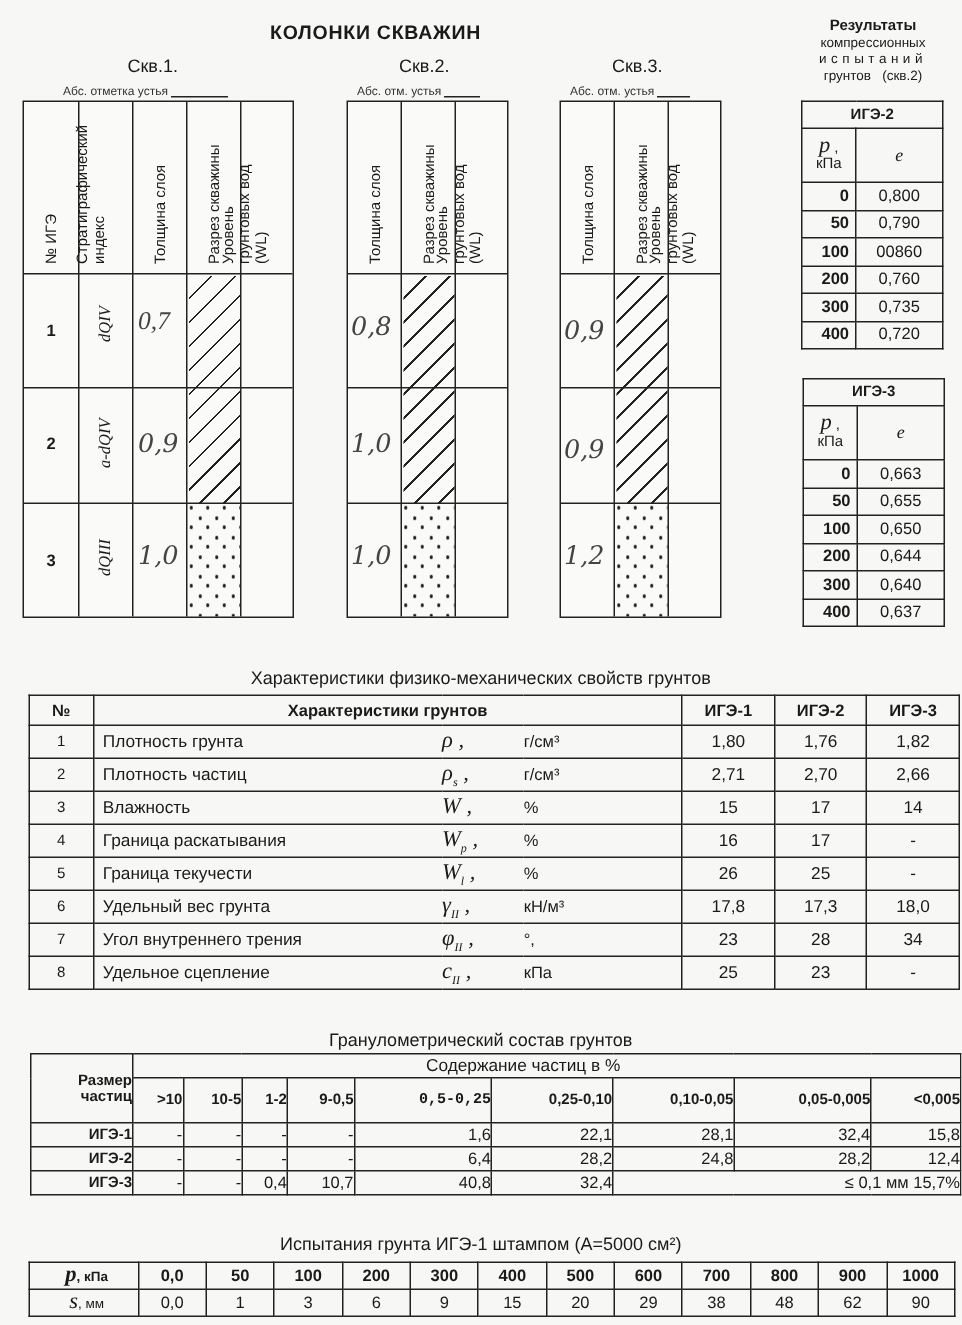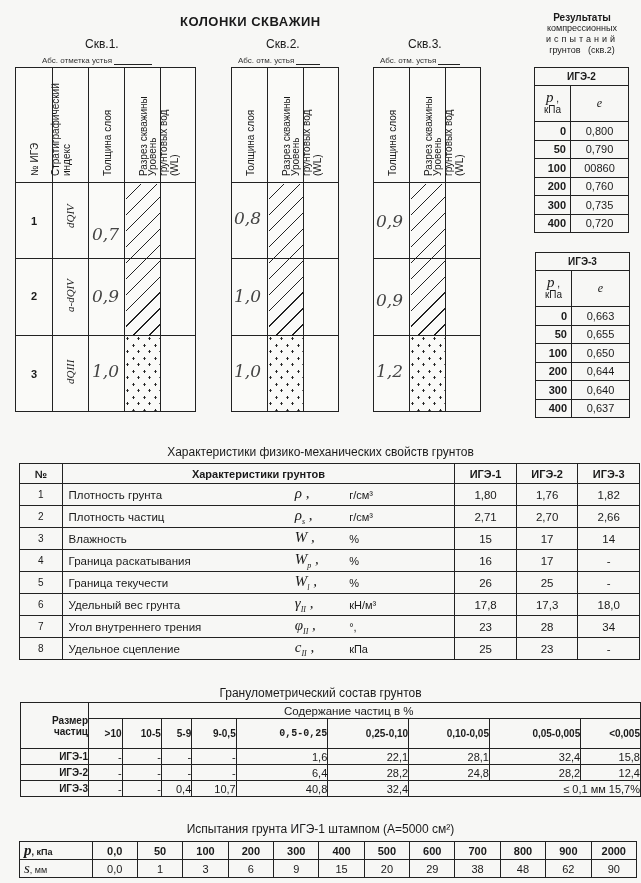--- a/index.html
+++ b/index.html
@@ -40,21 +40,21 @@
   .props .sym sub { font-size: 8px; }
   .props .unit { width: 107px; border-left: none; font-size: 11px; }
   .props .v { text-align: center; width: 62px; }
   .props th { font-weight: bold; font-size: 11px; height: 20px; }
   
   .grain td { font-size: 11px; text-align: right; height: 16px; }
   .grain .hd { font-weight: bold; font-size: 10px; }
   .grain .rowh { font-weight: bold; font-size: 10px; }
   
   .stamp td { font-size: 11px; text-align: center; height: 18px; width: 45px; }
-  .stamp .hd { text-align: left; padding-left: 4px; width: 72px; font-size: 9px; }
+  .stamp .hd { text-align: center; padding-left: 4px; width: 72px; font-size: 9px; }
   .stamp .hd i { font-family: "Liberation Serif", serif; font-size: 15px; }
   .stamp .top td { font-weight: bold; }
 </style>
 </head>
 <body>
 
 <div class="abs title" style="left:180px; top:14px;">КОЛОНКИ СКВАЖИН</div>
 
 <div class="abs h-bold" style="left:85px; top:37px;">Скв.1.</div>
 <div class="abs small" style="left:42px; top:56px;"><span>Абс. отметка устья</span> <span class="line" style="width:38px"></span></div>
@@ -73,21 +73,21 @@
   <div class="abs hatch" style="left:110px; top:116px; width:34px; height:152px;"></div>
   <div class="abs dots" style="left:110px; top:268px; width:34px; height:75px;"></div>
   <div class="rowline" style="top:190px;"></div>
   <div class="rowline" style="top:267px;"></div>
   <div class="abs num" style="left:15px; top:147px;">1</div>
   <div class="abs num" style="left:15px; top:222px;">2</div>
   <div class="abs num" style="left:15px; top:300px;">3</div>
   <div class="abs strat" style="left:48px; top:160px; transform:rotate(-90deg); transform-origin:left top;">dQIV</div>
   <div class="abs strat" style="left:48px; top:244px; transform:rotate(-90deg); transform-origin:left top;">a-dQIV</div>
   <div class="abs strat" style="left:48px; top:316px; transform:rotate(-90deg); transform-origin:left top;">dQIII</div>
-  <div class="abs hand" style="left:76px; top:156px;">0,7</div>
+  <div class="abs hand" style="left:76px; top:136px;font-family:Liberation Serif, serif;">0,7</div>
   <div class="abs hand" style="left:76px; top:218px;">0,9</div>
   <div class="abs hand" style="left:76px; top:293px;">1,0</div>
 </div>
 
 <div class="abs h-bold" style="left:266px; top:37px;">Скв.2.</div>
 <div class="abs small" style="left:238px; top:56px;"><span>Абс. отм. устья</span> <span class="line" style="width:24px"></span></div>
 <div class="bh" style="left:231px; top:67px; width:108px; height:345px;">
   <div class="col" style="left:0; width:36px;"></div>
   <div class="col" style="left:36px; width:36px;"></div>
   <div class="hdr">
@@ -292,21 +292,21 @@
 <div class="abs h-bold" style="left:0; width:641px; text-align:center; top:686px;">Гранулометрический состав грунтов</div>
 <table class="abs grain" style="left:20px; top:702px; width:621px;">
   <tbody>
       <tr>
     <td rowspan="2" class="hd" style="width:68px;">Размер частиц</td>
     <td colspan="9" style="text-align:left; padding-left:195px; font-size:11.5px;">Содержание частиц в %</td>
   </tr>
   <tr id="grain-fractions">
         <td class="hd" style="height: 30px;">&gt;10</td>
         <td class="hd" style="height: 30px;">10-5</td>
-        <td class="hd" style="height: 30px;">5-9</td>
+        <td class="hd" style="height: 30px;">1-2</td>
         <td class="hd" style="height: 30px;">9-0,5</td>
         <td class="hd" style="height: 30px; font-family: Liberation Mono, monospace;">0,5-0,25</td>
         <td class="hd" style="height: 30px; white-space: normal;">0,25-0,10</td>
         <td class="hd" style="height: 30px; white-space: normal;">0,10-0,05</td>
         <td class="hd" style="height: 30px; white-space: normal; margin-top: 36px;">0,05-0,005</td>
         <td class="hd" style="height: 30px;">&lt;0,005</td>
       </tr>
   </tbody>
     <tbody id="grain-body">
       <tr>
@@ -355,21 +355,21 @@
         <td>50</td>
         <td>100</td>
         <td>200</td>
         <td>300</td>
         <td>400</td>
         <td>500</td>
         <td>600</td>
         <td>700</td>
         <td>800</td>
         <td>900</td>
-        <td>2000</td>
+        <td>1000</td>
       </tr>
   <tr id="stamp-s">
     <td class="hd"><i>s</i><span>, мм</span></td>
   <td>0,0</td>
         <td>1</td>
         <td>3</td>
         <td>6</td>
         <td>9</td>
         <td>15</td>
         <td>20</td>

